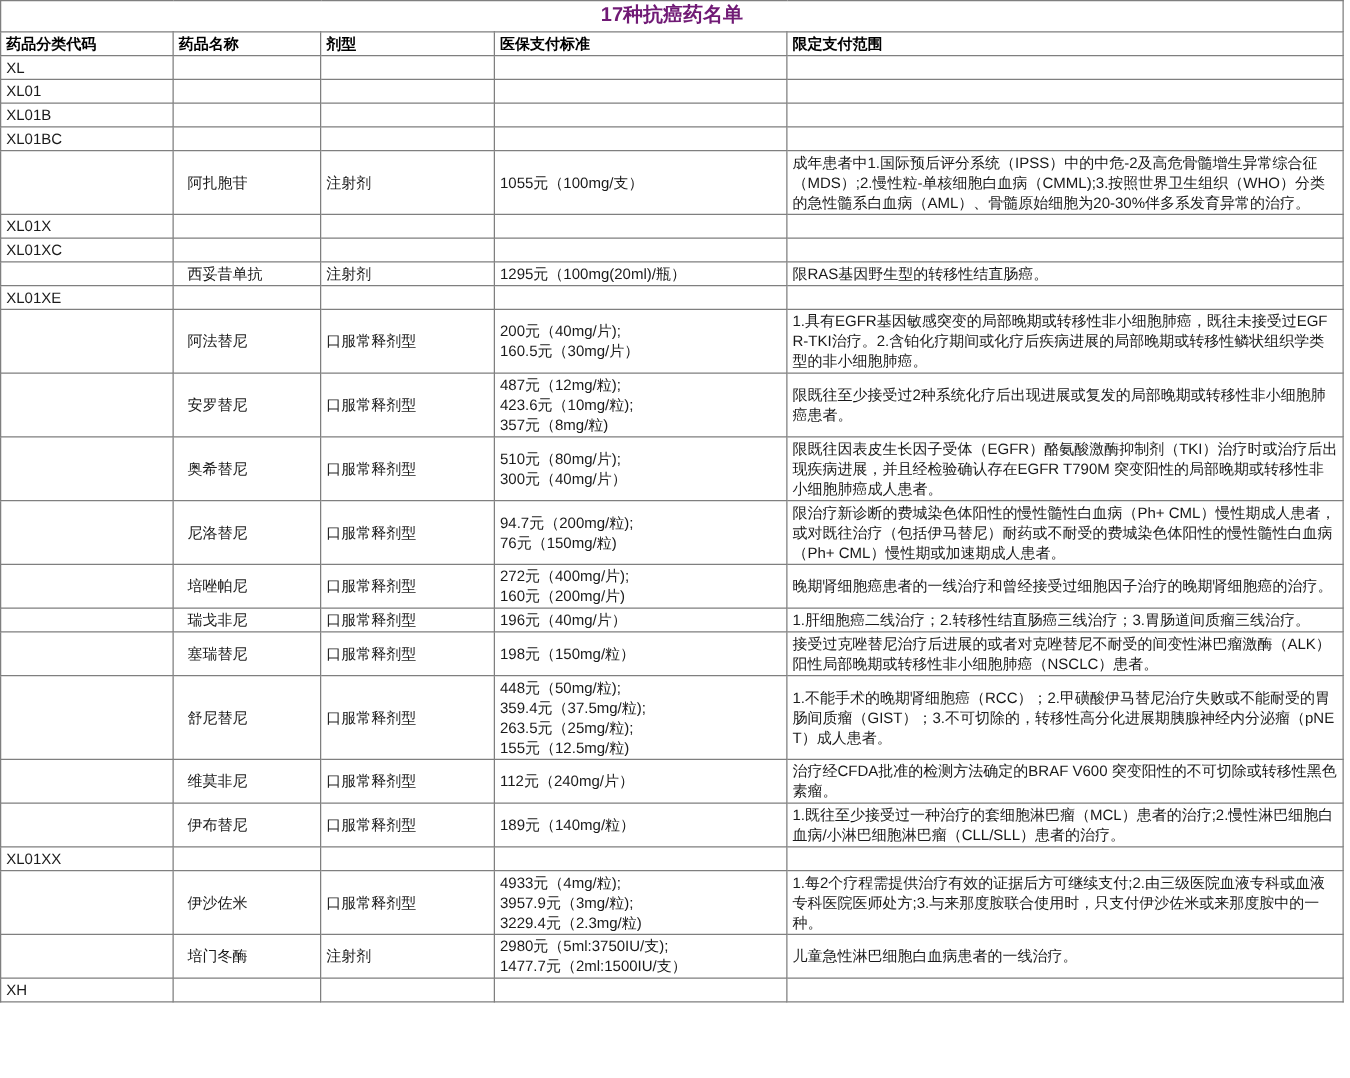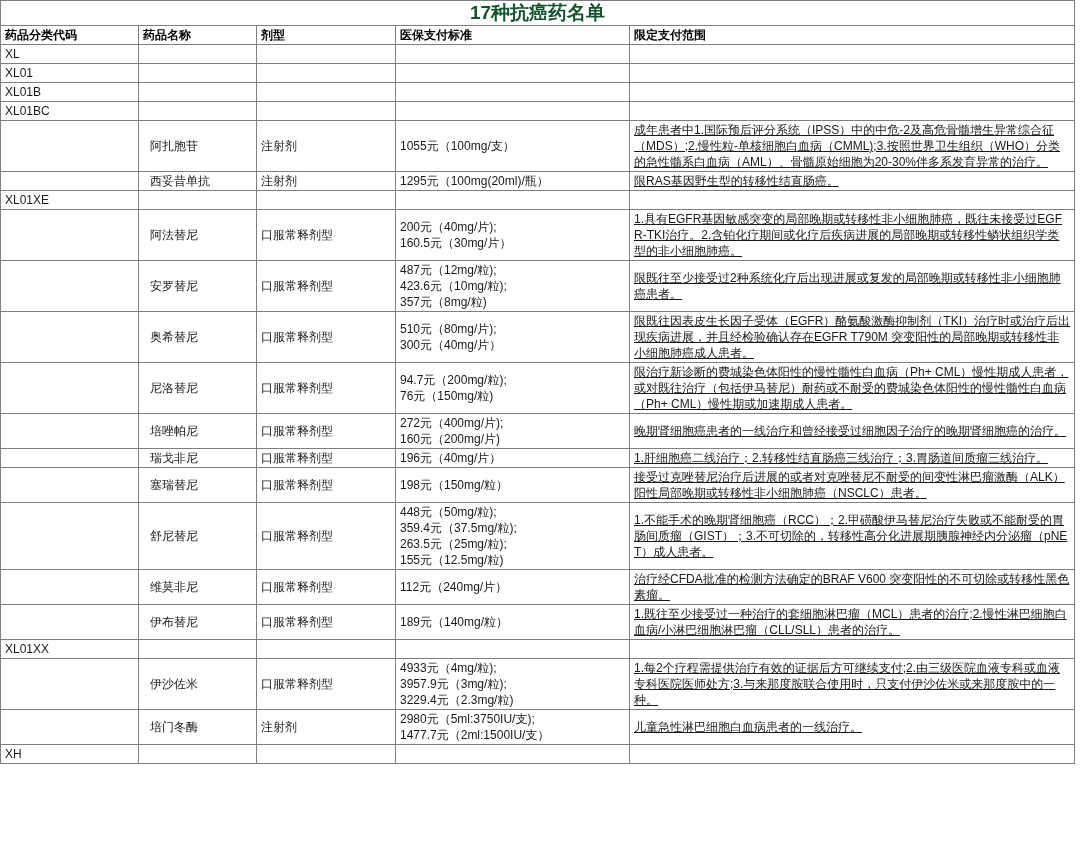--- a/index.html
+++ b/index.html
@@ -28,34 +28,34 @@
     color: #1a1a1a;
     padding: 1px 4px;
     vertical-align: middle;
     overflow: hidden;
     word-break: break-all;
     text-align: left;
     font-weight: normal;
     height: 15px;
   }
   td.title-cell {
-    font-size: 19px;
+    font-size: 16px;
     font-weight: bold;
     text-align: center;
     height: 24px;
     padding: 0;
-    color: #14532d;
+    color: #701a75;
   }
   tr.header-row th {
     font-weight: bold;
     color: #000000;
   }
   td.col-name { padding-left: 11px; }
   td.col-price { white-space: pre-line; }
-  td.col-scope { line-height: 16px; text-decoration: underline; }
+  td.col-scope { line-height: 16px; }
 </style>
 </head>
 <body>
 
 <div id="canvas">
   <table class="drug-table">
     <colgroup>
       <col style="width:138px">
       <col style="width:118px">
       <col style="width:139px">
@@ -104,20 +104,34 @@
     <td class="col-scope"></td>
   </tr>
         <tr>
     <td class="col-code"></td>
     <td class="col-name">阿扎胞苷</td>
     <td class="col-form">注射剂</td>
     <td class="col-price">1055元（100mg/支）</td>
     <td class="col-scope">成年患者中1.国际预后评分系统（IPSS）中的中危-2及高危骨髓增生异常综合征（MDS）;2.慢性粒-单核细胞白血病（CMML);3.按照世界卫生组织（WHO）分类的急性髓系白血病（AML）、骨髓原始细胞为20-30%伴多系发育异常的治疗。</td>
   </tr>
         <tr>
+    <td class="col-code">XL01X</td>
+    <td class="col-name"></td>
+    <td class="col-form"></td>
+    <td class="col-price"></td>
+    <td class="col-scope"></td>
+  </tr>
+        <tr>
+    <td class="col-code">XL01XC</td>
+    <td class="col-name"></td>
+    <td class="col-form"></td>
+    <td class="col-price"></td>
+    <td class="col-scope"></td>
+  </tr>
+        <tr>
     <td class="col-code"></td>
     <td class="col-name">西妥昔单抗</td>
     <td class="col-form">注射剂</td>
     <td class="col-price">1295元（100mg(20ml)/瓶）</td>
     <td class="col-scope">限RAS基因野生型的转移性结直肠癌。</td>
   </tr>
         <tr>
     <td class="col-code">XL01XE</td>
     <td class="col-name"></td>
     <td class="col-form"></td>

